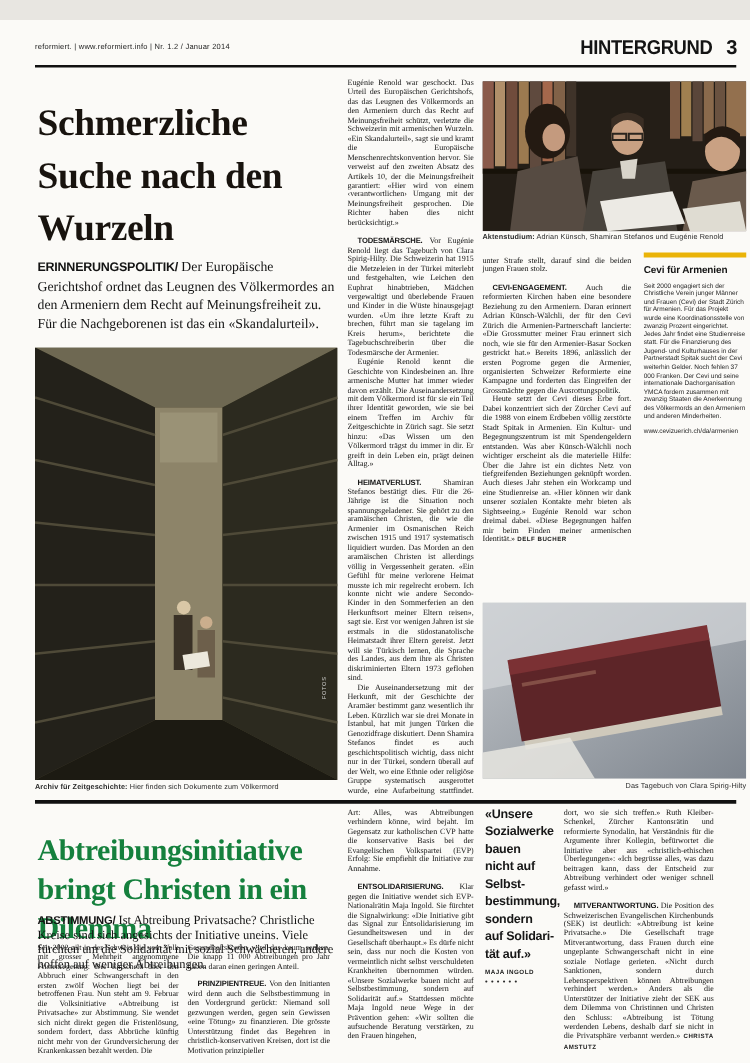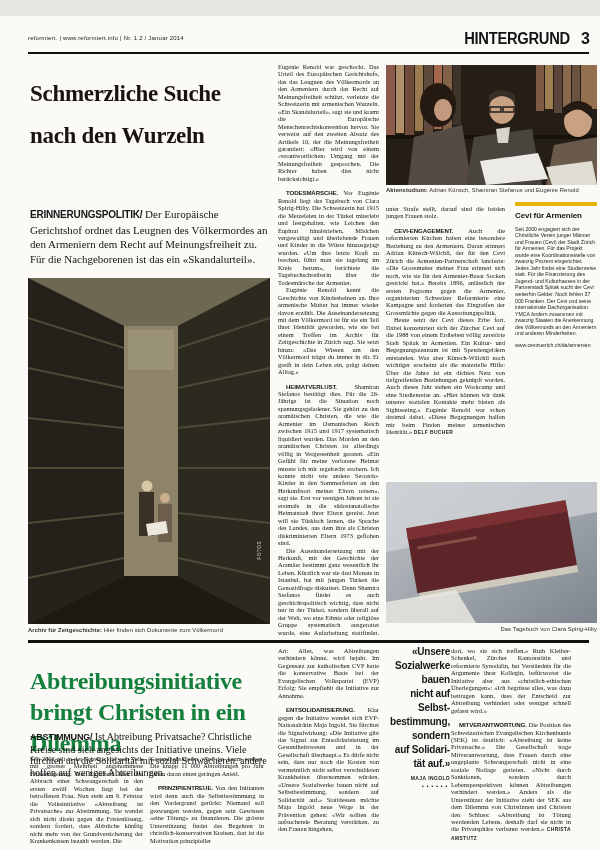--- a/index.html
+++ b/index.html
@@ -7,21 +7,21 @@
         font-family:"Liberation Serif","DejaVu Serif",serif;color:#141414;}
   .abs{position:absolute;}
   
   .masthead{left:28px;top:19px;font-family:"Liberation Sans","DejaVu Sans",sans-serif;
             font-size:6px;letter-spacing:.2px;color:#222;}
   .section-head{right:30px;top:14px;font-family:"Liberation Sans","DejaVu Sans",sans-serif;
             font-weight:bold;font-size:16px;letter-spacing:-.3px;transform:scaleX(.92);transform-origin:right;}
   .page-num{right:10px;top:14px;font-family:"Liberation Sans","DejaVu Sans",sans-serif;font-weight:bold;font-size:16px;}
   .rule{background:#111;}
   
-  .headline1{left:30px;top:42px;width:212px;font-size:23px;line-height:42px;font-weight:bold;color:#18130e;letter-spacing:-.3px;}
+  .headline1{left:30px;top:42px;width:212px;font-size:30px;line-height:42px;font-weight:bold;color:#18130e;letter-spacing:-.3px;}
   .headline2{left:30px;top:630px;width:256px;font-size:24px;line-height:31px;font-weight:bold;color:#15803d;letter-spacing:-.3px;}
   .lead{font-size:11px;line-height:14.6px;}
   .lead1{left:30px;top:180px;width:243px;}
   .lead2{left:30px;top:705px;width:243px;font-size:10px;line-height:11.6px;}
   .kicker{font-family:"Liberation Sans","DejaVu Sans",sans-serif;font-weight:bold;font-size:10px;letter-spacing:-.2px;}
   .lead2 .kicker{font-size:9px;}
   
   .col{overflow:hidden;font-size:6.4px;line-height:7.45px;text-align:justify;}
   .col p.para{margin:0;}
   .col p.para + p.para{text-indent:8px;}
@@ -47,21 +47,21 @@
   .photo-diary{left:386px;top:466px;width:211px;height:141px;}
   .credit-vert{left:257px;top:525px;writing-mode:vertical-rl;transform:rotate(180deg);
       font-family:"Liberation Sans","DejaVu Sans",sans-serif;font-size:4.5px;letter-spacing:.6px;color:rgba(255,255,255,.75);}
   
   .sidebar{left:515px;top:186px;width:82px;border-top:4px solid #eab308;padding-top:5px;
       font-family:"Liberation Sans","DejaVu Sans",sans-serif;}
   .sidebar h3{margin:0;font-size:8px;line-height:9.5px;letter-spacing:-.1px;}
   .sidebar .sb-body{margin-top:5px;font-size:5.2px;line-height:6.55px;color:#1d1d1d;}
   .sidebar .sb-url{margin-top:5px;font-size:5.2px;line-height:6.55px;word-break:break-all;color:#1d1d1d;}
   
-  .pullquote{left:388px;top:629px;width:62px;font-family:"Liberation Sans","DejaVu Sans",sans-serif;text-align:right;}
+  .pullquote{left:388px;top:629px;width:62px;font-family:"Liberation Sans","DejaVu Sans",sans-serif;}
   .pq-text{font-weight:bold;font-size:10px;line-height:14px;letter-spacing:-.2px;white-space:pre-line;color:#171717;}
   .pq-attr{margin-top:4px;font-weight:bold;font-size:5px;letter-spacing:.4px;color:#222;}
   .pq-dots{margin-top:2px;font-size:6px;letter-spacing:2.6px;color:#2a2a2a;}
 </style>
 </head>
 <body>
 
 <div class="page">
 
   <div class="abs masthead">reformiert. | www.reformiert.info | Nr. 1.2 / Januar 2014</div>

